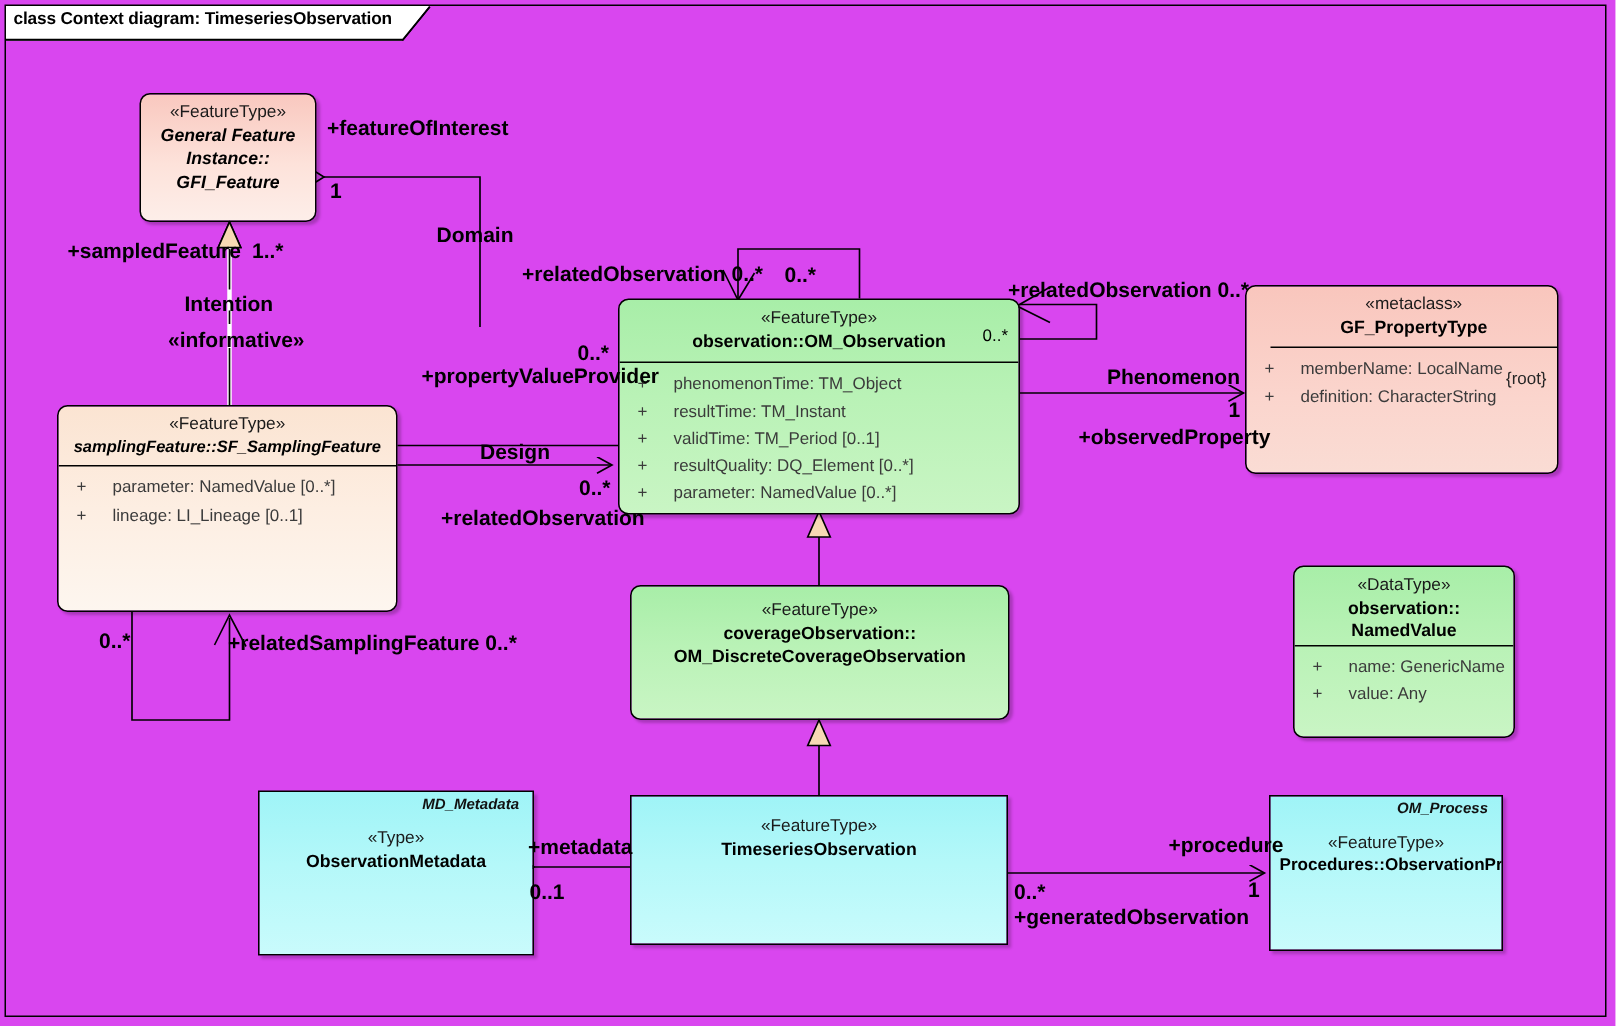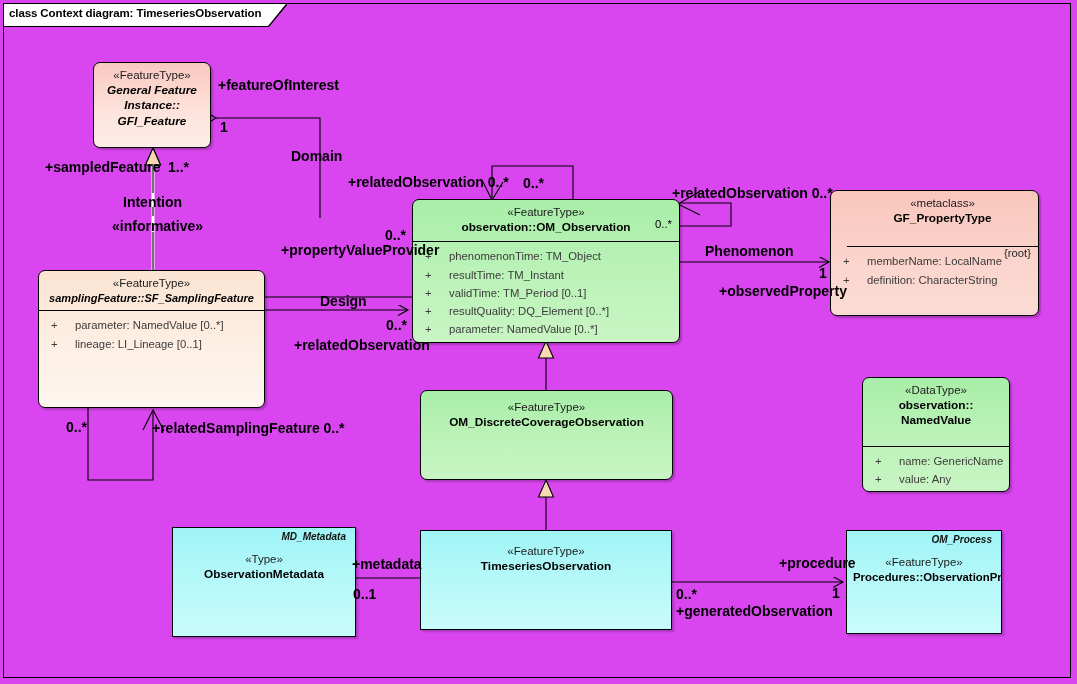--- a/index.html
+++ b/index.html
@@ -234,21 +234,21 @@
     <div class="cls-body">
       <div class="attr"><span class="vis">+</span><span>phenomenonTime: TM_Object</span></div>
       <div class="attr"><span class="vis">+</span><span>resultTime: TM_Instant</span></div>
       <div class="attr"><span class="vis">+</span><span>validTime: TM_Period [0..1]</span></div>
       <div class="attr"><span class="vis">+</span><span>resultQuality: DQ_Element [0..*]</span></div>
       <div class="attr"><span class="vis">+</span><span>parameter: NamedValue [0..*]</span></div>
     </div>
   </div>
 
   <div class="cls fill-pink2" style="left:830px; top:190px; width:209px; height:126px;">
-    <div class="cls-head withsep" style="padding-bottom:20px;margin-left:16px;">
+    <div class="cls-head withsep" style="padding-bottom:5px;margin-left:16px;">
       <div class="stereo">«metaclass»</div>
       <div class="cname">GF_PropertyType</div>
       <div class="corner-tag" style="top:55px;">{root}</div>
     </div>
     <div class="cls-body">
       <div class="attr"><span class="vis">+</span><span>memberName: LocalName</span></div>
       <div class="attr"><span class="vis">+</span><span>definition: CharacterString</span></div>
     </div>
   </div>
 
@@ -259,26 +259,27 @@
     </div>
     <div class="cls-body">
       <div class="attr"><span class="vis">+</span><span>parameter: NamedValue [0..*]</span></div>
       <div class="attr"><span class="vis">+</span><span>lineage: LI_Lineage [0..1]</span></div>
     </div>
   </div>
 
   <div class="cls fill-green" style="left:420px; top:390px; width:253px; height:90px;">
     <div class="cls-head" style="padding-top:9px;">
       <div class="stereo">«FeatureType»</div>
+      <div class="cname">coverageObservation::</div>
       <div class="cname">OM_DiscreteCoverageObservation</div>
     </div>
   </div>
 
   <div class="cls fill-green" style="left:862px; top:377px; width:148px; height:115px;">
-    <div class="cls-head withsep" style="padding-bottom:17px;">
+    <div class="cls-head withsep" style="padding-bottom:1px;">
       <div class="stereo">«DataType»</div>
       <div class="cname">observation::</div>
       <div class="cname">NamedValue</div>
     </div>
     <div class="cls-body">
       <div class="attr"><span class="vis">+</span><span>name: GenericName</span></div>
       <div class="attr"><span class="vis">+</span><span>value: Any</span></div>
     </div>
   </div>
 
@@ -318,21 +319,21 @@
   <div class="lbl" style="left:523px; top:175px;">0..*</div>
   <div class="lbl" style="left:672px; top:185px;">+relatedObservation 0..*</div>
 
   <div class="lbl" style="left:281px; top:242px;">+propertyValueProvider</div>
   <div class="lbl" style="left:385px; top:227px;">0..*</div>
 
   <div class="lbl" style="left:320px; top:293px;">Design</div>
   <div class="lbl" style="left:294px; top:337px;">+relatedObservation</div>
   <div class="lbl" style="left:386px; top:317px;">0..*</div>
 
-  <div class="lbl" style="left:705px; top:243px;text-align:right;">Phenomenon</div>
+  <div class="lbl" style="left:738px; top:243px;text-align:right;">Phenomenon</div>
   <div class="lbl" style="left:719px; top:283px;">+observedProperty</div>
   <div class="lbl" style="left:819px; top:265px;">1</div>
 
   <div class="lbl" style="left:152px; top:420px;">+relatedSamplingFeature 0..*</div>
   <div class="lbl" style="left:66px; top:419px;">0..*</div>
 
   <div class="lbl" style="left:352px; top:556px;">+metadata</div>
   <div class="lbl" style="left:353px; top:586px;">0..1</div>
 
   <div class="lbl" style="left:779px; top:555px;">+procedure</div>

